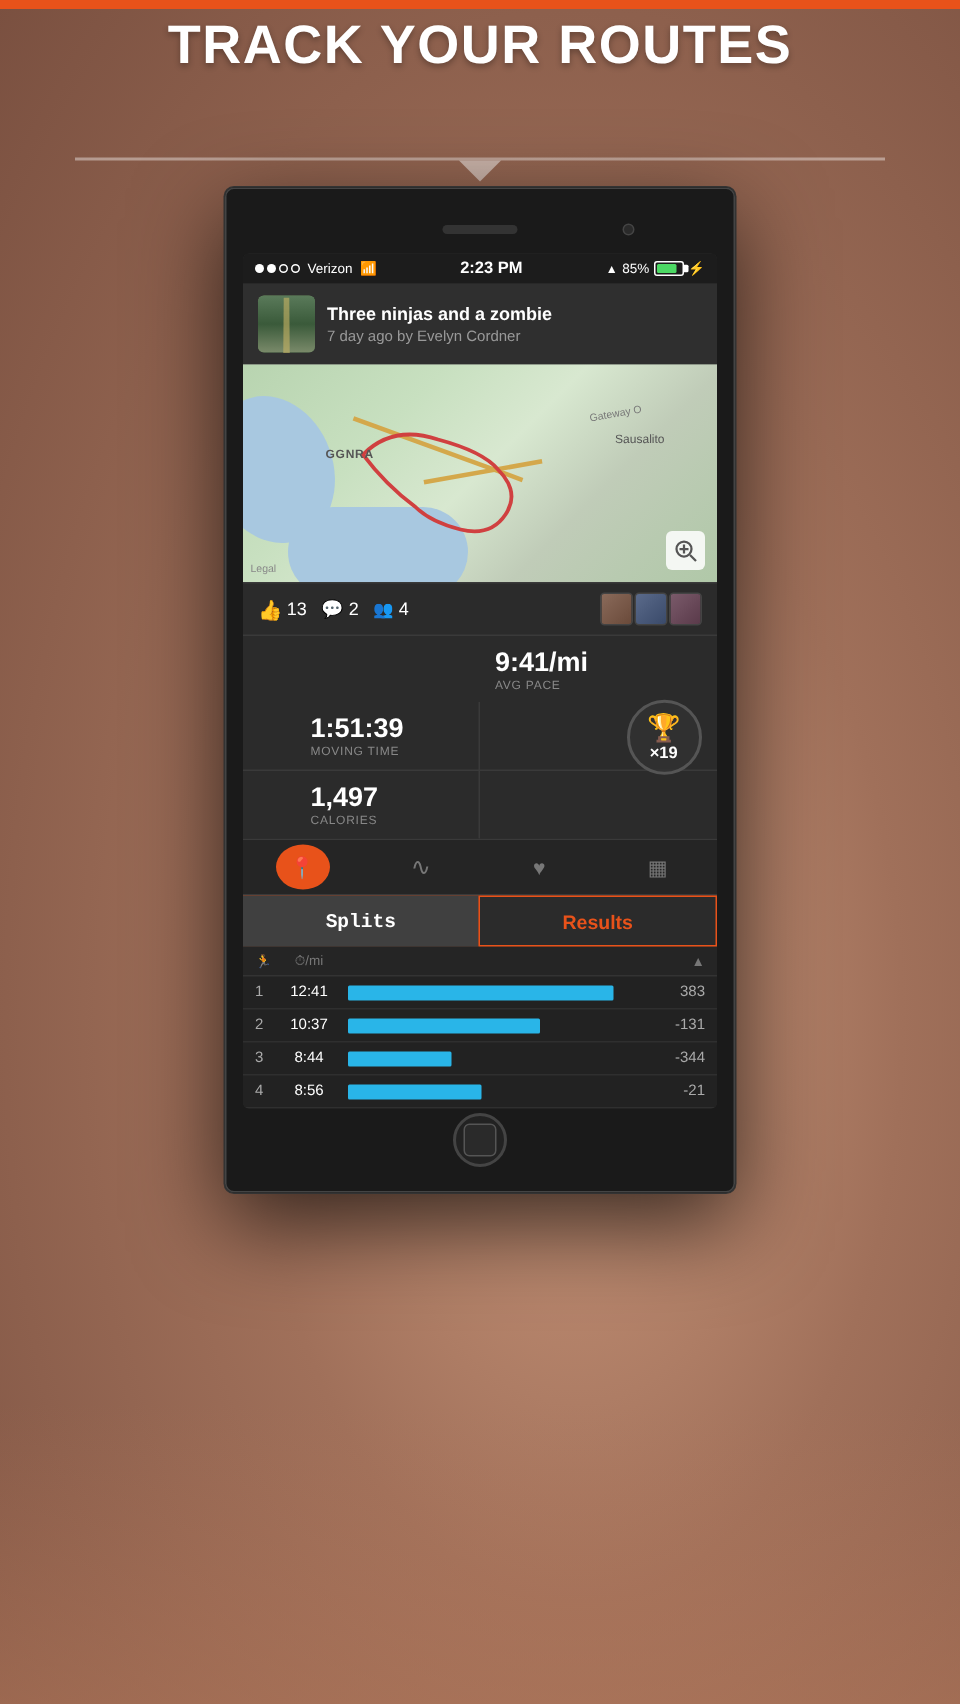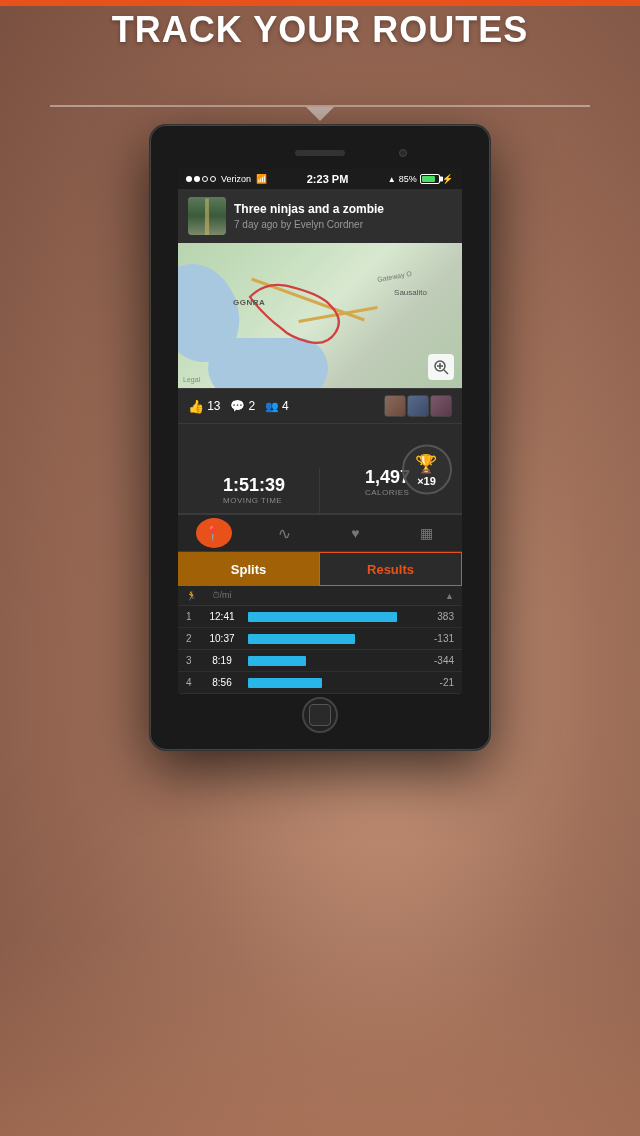--- a/index.html
+++ b/index.html
@@ -81,22 +81,22 @@
       position: absolute;
       top: 125px;
       left: 50%;
       transform: translateX(-50%);
       width: 340px;
       z-index: 20;
     }
 
     .phone-outer {
       background: #1a1a1a;
-      border-radius: 16px;
-      padding: 14px 28px;
+      border-radius: 6px;
+      padding: 14px 12px;
       box-shadow:
         0 0 0 1px #333,
         0 20px 60px rgba(0,0,0,0.7),
         inset 0 0 0 1px #444;
       position: relative;
     }
 
     
     .phone-top-bar {
       height: 28px;
@@ -458,21 +458,21 @@
     }
     .splits-tab {
       flex: 1;
       display: flex;
       align-items: center;
       justify-content: center;
       font-size: 13px;
       font-weight: 600;
       cursor: pointer;
     }
-    .splits-tab.active { background: #a16207; color: #fff; }
+    .splits-tab.active { background: #404040; color: #fff; font-family: Liberation Mono, monospace; }
     .splits-tab.inactive { background: #2b2b2b; color: #e8521a; border: 1px solid #e8521a; }
 
     
     .splits-table {
       background: #222;
     }
     .splits-header {
       display: flex;
       align-items: center;
       padding: 4px 8px;
@@ -642,21 +642,25 @@
           <div class="mini-avatar a2"></div>
           <div class="mini-avatar a3"></div>
         </div>
       </div>
 
       <div class="metrics-grid">
         <div class="metric-cell" style="padding-left: 45px; margin-top: 44px;">
           <div class="metric-value">1:51:39</div>
           <div class="metric-label">MOVING TIME</div>
         </div>
-        <div class="metric-cell" style="padding-left: 45px; margin-top: 36px;">
+        <div class="metric-cell">
+          <div class="metric-value">9:41/mi</div>
+          <div class="metric-label">AVG PACE</div>
+        </div>
+        <div class="metric-cell" style="padding-left: 45px;">
           <div class="metric-value">1,497</div>
           <div class="metric-label">CALORIES</div>
         </div>
 
         <div class="trophy-badge">
           <div class="trophy-circle">
             <span class="trophy-icon">🏆</span>
             <span class="trophy-count">×19</span>
           </div>
         </div>
@@ -707,21 +711,21 @@
             <div class="splits-row">
       <div class="splits-row-num">2</div>
       <div class="splits-row-pace">10:37</div>
       <div class="splits-row-bar">
         <div class="bar-fill" style="width:65%;"></div>
       </div>
       <div class="splits-row-elev elev-neg">-131</div>
     </div>
             <div class="splits-row">
       <div class="splits-row-num">3</div>
-      <div class="splits-row-pace">8:19</div>
+      <div class="splits-row-pace">8:44</div>
       <div class="splits-row-bar">
         <div class="bar-fill" style="width:35%;"></div>
       </div>
       <div class="splits-row-elev elev-neg">-344</div>
     </div>
             <div class="splits-row">
       <div class="splits-row-num">4</div>
       <div class="splits-row-pace">8:56</div>
       <div class="splits-row-bar">
         <div class="bar-fill" style="width:45%;"></div>

